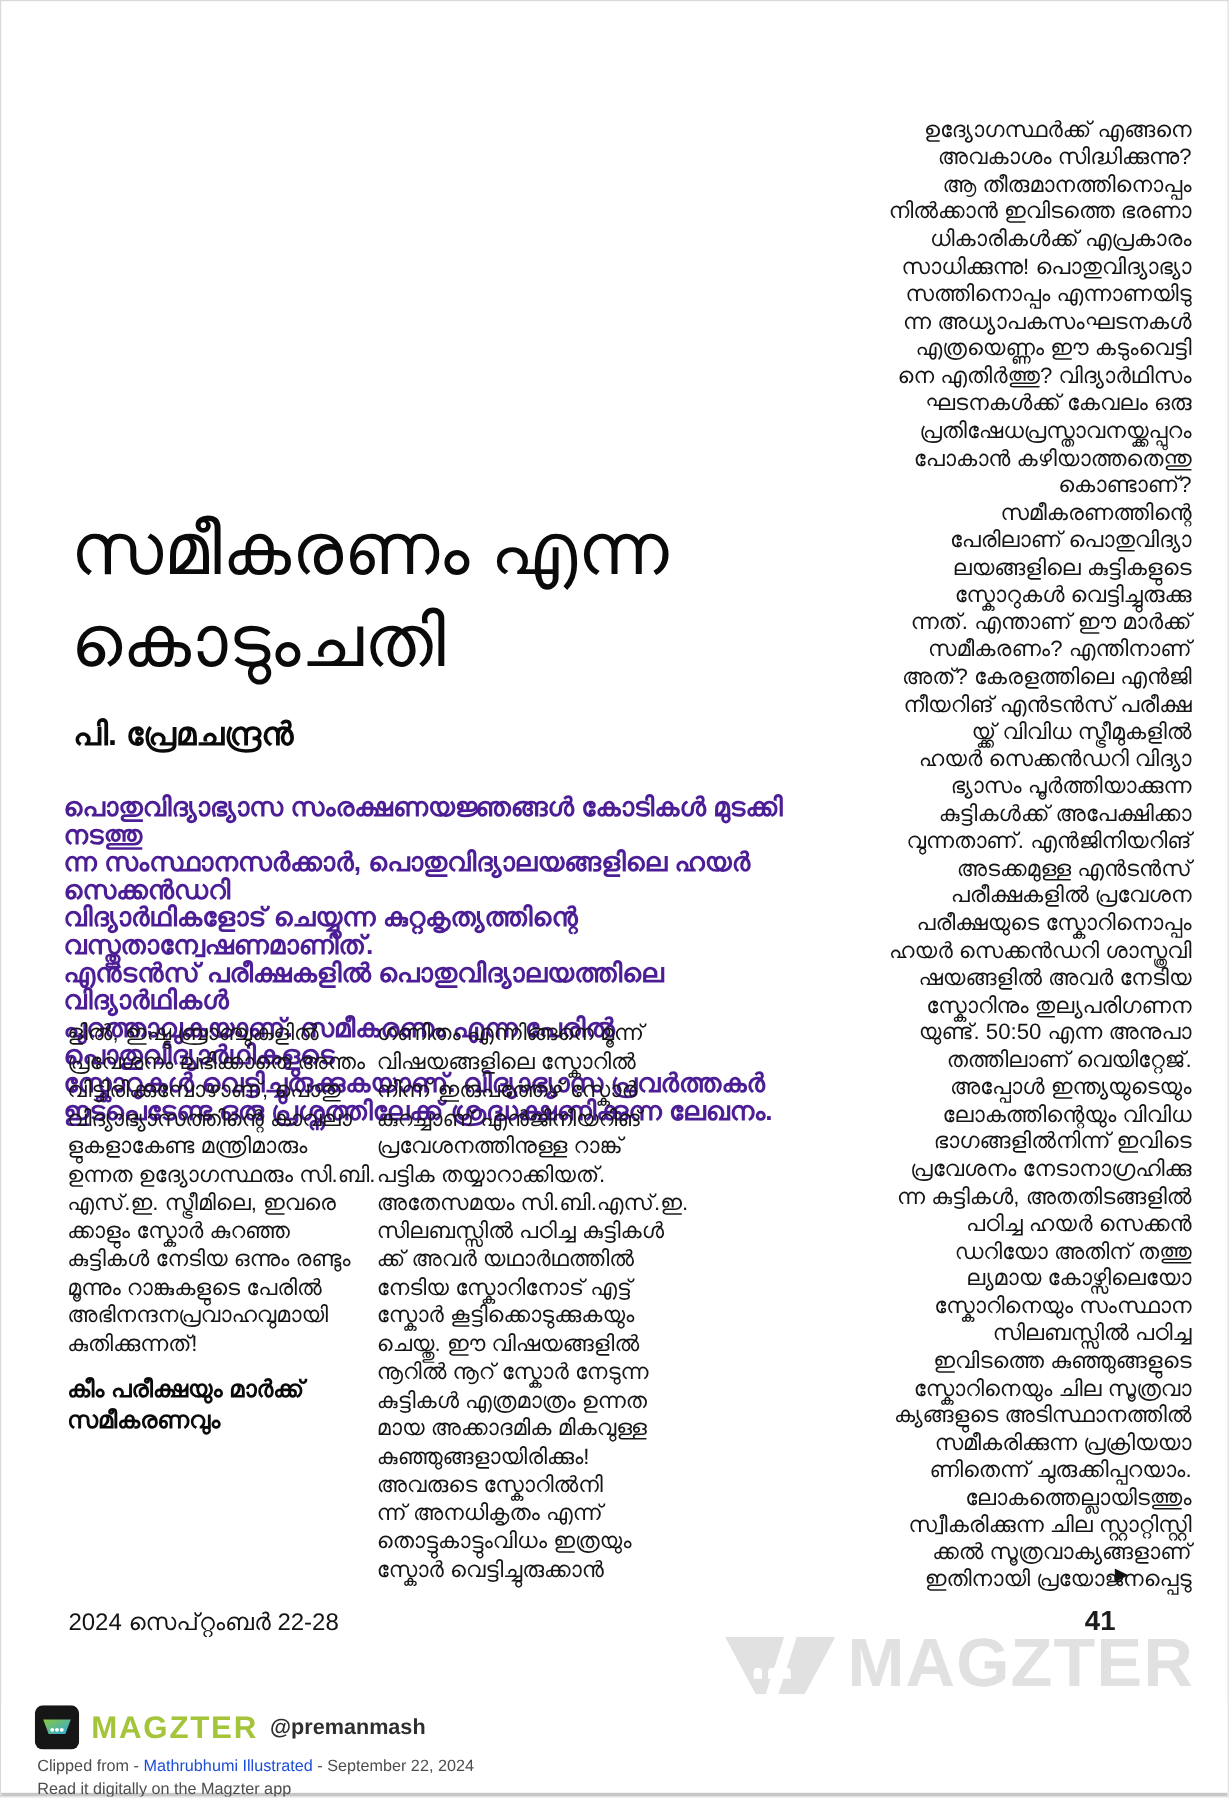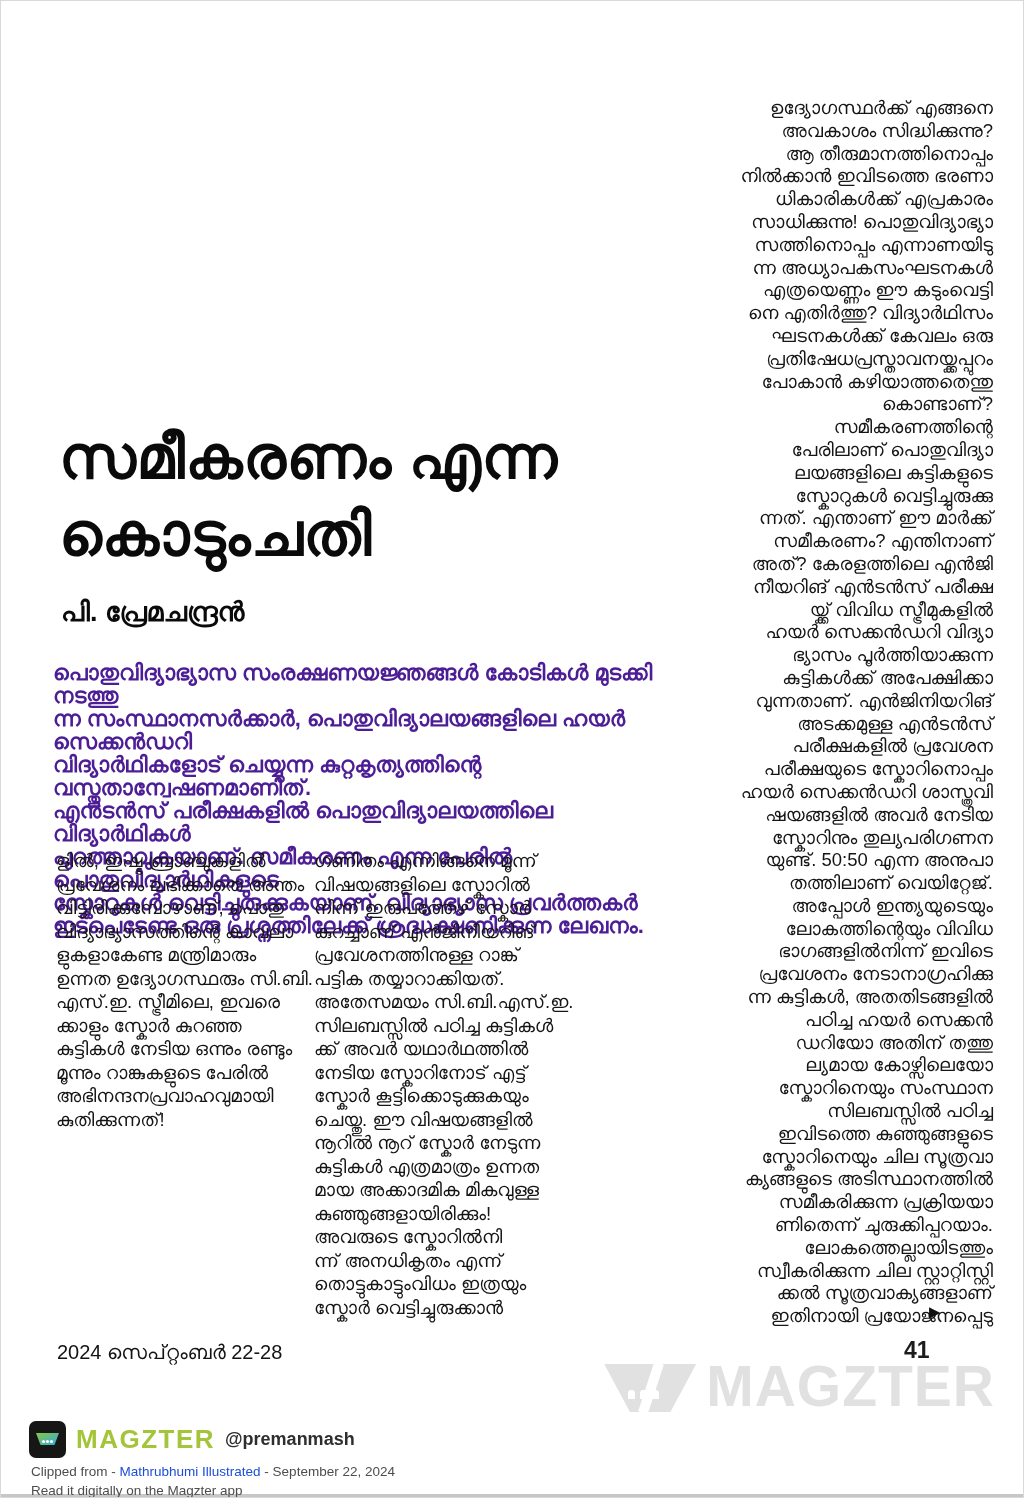--- a/index.html
+++ b/index.html
@@ -16,21 +16,21 @@
     color: #111111;
   }
   .preline { white-space: pre-line; }
 
   .article-title {
     position: absolute;
     left: 58px; top: 378px;
     width: 640px;
     font-size: 60px;
     line-height: 77px;
-    font-weight: 700;
+    font-weight: 400;
     letter-spacing: 0.5px;
     color: #0a0a0a;
   }
   .byline {
     position: absolute;
     left: 60px; top: 596px;
     font-size: 27px;
     font-weight: 700;
     color: #0a0a0a;
   }
@@ -183,20 +183,22 @@
 വിട്ടിരിക്കുമ്പോഴാണ്, പൊതു
 വിദ്യാഭ്യാസത്തിന്റെ കാവലാ
 ളുകളാകേണ്ട മന്ത്രിമാരും
 ഉന്നത ഉദ്യോഗസ്ഥരും സി.ബി.
 എസ്.ഇ. സ്ട്രീമിലെ, ഇവരെ
 ക്കാളും സ്കോർ കുറഞ്ഞ
 കുട്ടികൾ നേടിയ ഒന്നും രണ്ടും
 മൂന്നും റാങ്കുകളുടെ പേരിൽ
 അഭിനന്ദനപ്രവാഹവുമായി
 കുതിക്കുന്നത്!</div>
+    <div class="subhead preline">കീം പരീക്ഷയും മാർക്ക്
+സമീകരണവും</div>
   </div>
 
   <div class="body-col col-middle">
     <div class="preline">ഗണിതം എന്നിങ്ങനെ മൂന്ന്
 വിഷയങ്ങളിലെ സ്കോറിൽ
 നിന്ന് ഇരുപത്തേഴ് സ്കോർ
 കുറച്ചാണ് എൻജിനീയറിങ്
 പ്രവേശനത്തിനുള്ള റാങ്ക്
 പട്ടിക തയ്യാറാക്കിയത്.
 അതേസമയം സി.ബി.എസ്.ഇ.

